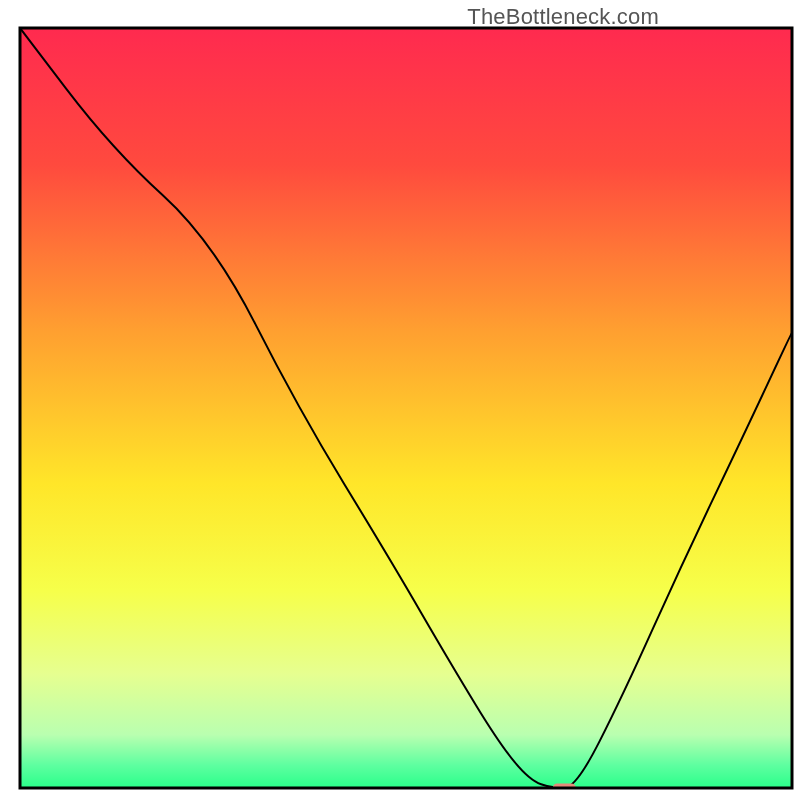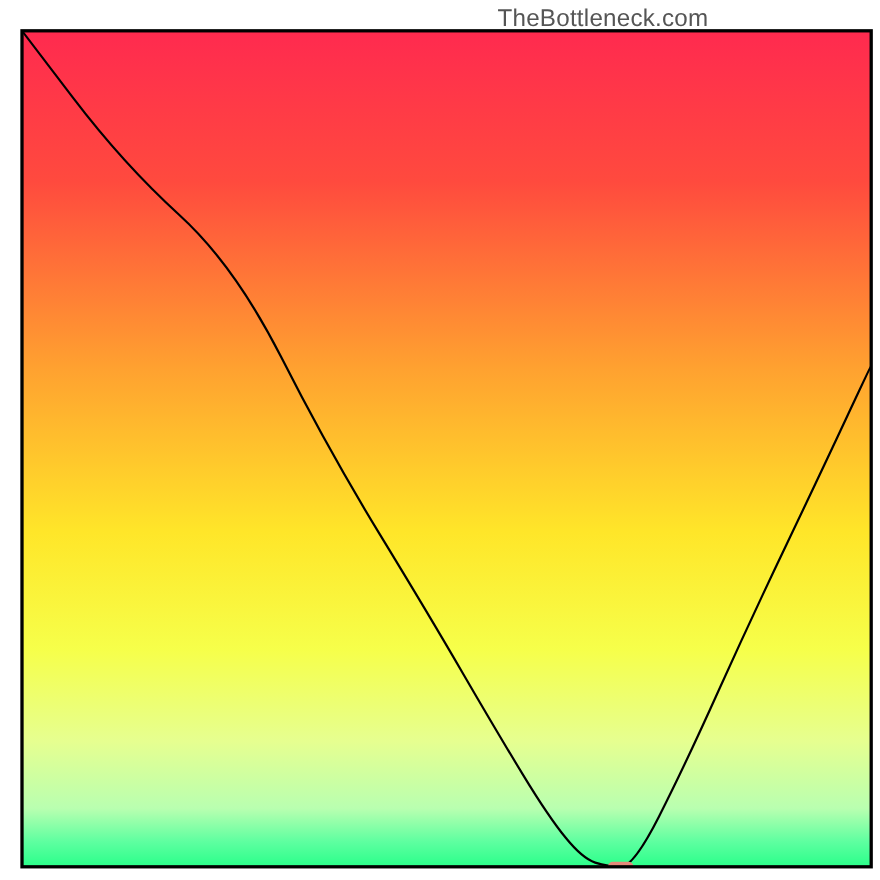--- a/index.html
+++ b/index.html
@@ -7,20 +7,21 @@
     padding: 0;
     width: 800px;
     height: 800px;
     background: #ffffff;
     font-family: Arial, Helvetica, sans-serif;
   }
   .chart-container {
     position: relative;
     width: 656px;
     height: 800px;
+    padding-left: 15px;
   }
   .watermark {
     position: absolute;
     top: 4px;
     right: 12px;
     font-size: 22px;
     font-weight: 500;
     color: #555555;
     letter-spacing: 0.2px;
     z-index: 10;

